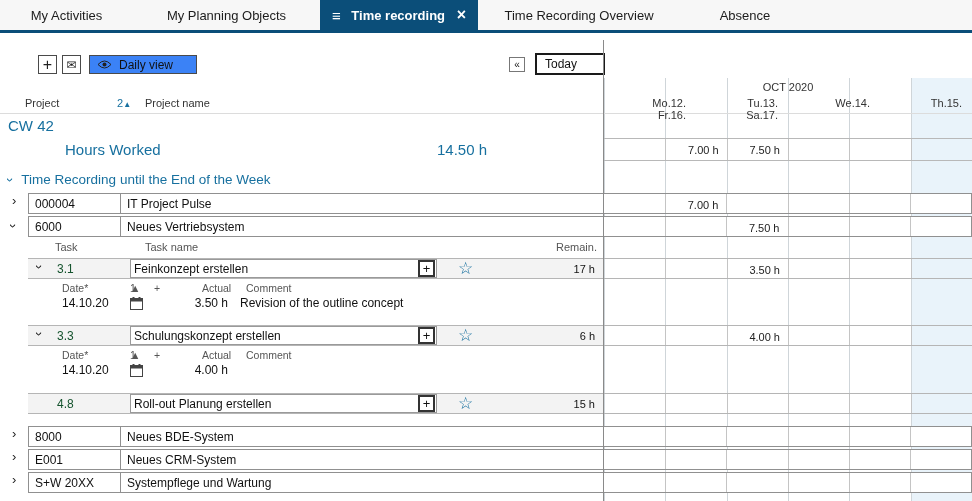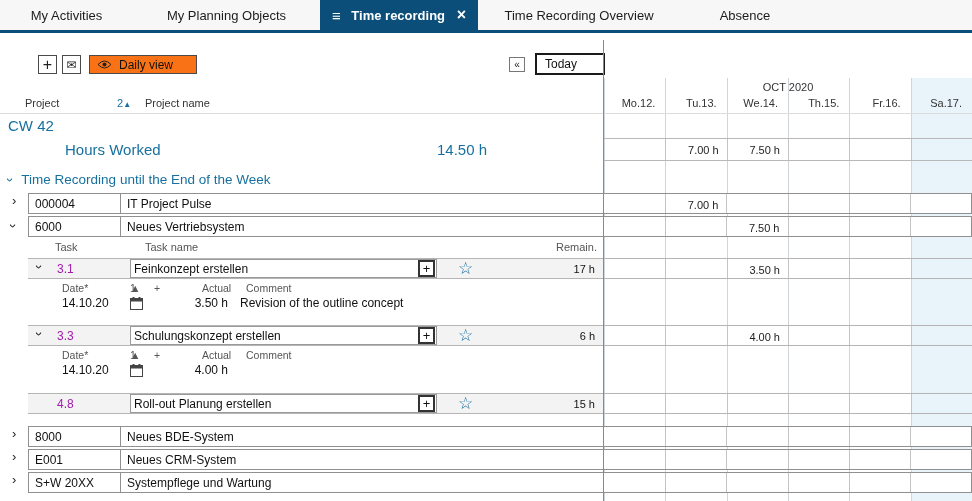--- a/index.html
+++ b/index.html
@@ -27,32 +27,32 @@
   .divider { position:absolute; left:603px; top:7px; width:1px; height:461px;
              background:#8a8a8a; z-index:5; }
   .hline { position:absolute; left:0; top:80px; width:972px; height:1px; background:#dcdcdc; }
 
   
   .icon-btn { position:absolute; border:1px solid #4a4a4a; background:#fff; color:#222;
               display:flex; align-items:center; justify-content:center; cursor:pointer; }
   .btn-add  { left:38px;  top:22px; width:19px; height:19px; font-size:16px; }
   .btn-mail { left:62px;  top:22px; width:19px; height:19px; font-size:12px; }
   .view-box { position:absolute; left:89px; top:22px; width:108px; height:19px;
-              border:1px solid #4a4a4a; background:#f97316; display:flex; align-items:center;
+              border:1px solid #4a4a4a; background:#3b82f6; display:flex; align-items:center;
               gap:7px; padding-left:7px; font-size:12px; color:#111; cursor:pointer; }
   .btn-prev { left:509px; top:24px; width:16px; height:15px; font-size:10px; border-color:#777; }
   .today-btn{ position:absolute; left:535px; top:20px; width:70px; height:22px;
               border:2px solid #1a1a1a; background:#fff; font-size:12px; color:#111;
               display:flex; align-items:center; padding-left:8px; cursor:pointer; z-index:2;}
 
   
   .month { position:absolute; left:604px; top:48px; width:368px; text-align:center;
            font-size:11px; color:#333; z-index:1; }
   .dayhdr { position:absolute; left:604px; top:64px; width:368px; height:14px;
-            display:grid; grid-template-columns:repeat(6,1fr); z-index:1; }
+            display:grid; grid-template-columns:repeat(4,1fr); z-index:1; }
   .dayhdr span { font-size:11px; color:#333; text-align:right; padding-right:10px; }
   .lh { position:absolute; top:64px; font-size:11px; color:#333; }
   .lh.sort { color:#17709f; cursor:pointer; }
   .tri-up { font-size:8px; }
 
   
   .cw       { position:absolute; left:8px;  top:84px;  font-size:15px; color:#17709f; }
   .hw-label { position:absolute; left:65px; top:108px; font-size:15px; color:#17709f; }
   .hw-total { position:absolute; left:437px;top:108px; font-size:15px; color:#17709f; }
   .section  { position:absolute; left:8px;  top:139px; font-size:13.5px; color:#17709f;
@@ -75,21 +75,21 @@
   .c-code { width:92px;  border-right:1px solid #909090; font-size:12px; color:#111; padding:3px 0 0 6px; }
   .c-name { width:483px; border-right:1px solid #909090; font-size:12px; color:#111; padding:3px 0 0 6px; }
   .prow .gcells { width:367px; display:grid; grid-template-columns:repeat(6,1fr); }
 
   
   .th { position:absolute; font-size:11px; color:#555; top:208px; z-index:1; }
   .trow { position:absolute; left:28px; width:944px; height:21px;
           border-top:1px solid #b5b5b5; border-bottom:1px solid #b5b5b5; z-index:1; }
   .trow .band { position:absolute; left:0; top:0; width:576px; height:100%; background:#f3f3f3; }
   .trow .chevpos { left:9px; top:3px; }
-  .tid { position:absolute; left:29px; top:3px; font-size:12px; color:#a21caf; }
+  .tid { position:absolute; left:29px; top:3px; font-size:12px; color:#14532d; }
   .namebox { position:absolute; left:102px; top:0; width:307px; height:19px; background:#fff;
              border:1px solid #9a9a9a; font-size:12px; color:#111; padding:2px 0 0 3px; }
   .plusbox { position:absolute; right:1px; top:0; width:17px; height:17px; border:2px solid #333;
              background:#fff; text-align:center; line-height:13px; font-size:13px; cursor:pointer; }
   .star { position:absolute; left:430px; top:-1px; color:#17709f; font-size:17px; cursor:pointer; }
   .remain { position:absolute; right:377px; top:4px; font-size:11px; color:#111; }
   .trow .gcells { position:absolute; left:576px; top:0; width:368px; height:100%;
                   display:grid; grid-template-columns:repeat(6,1fr); }
 
   

